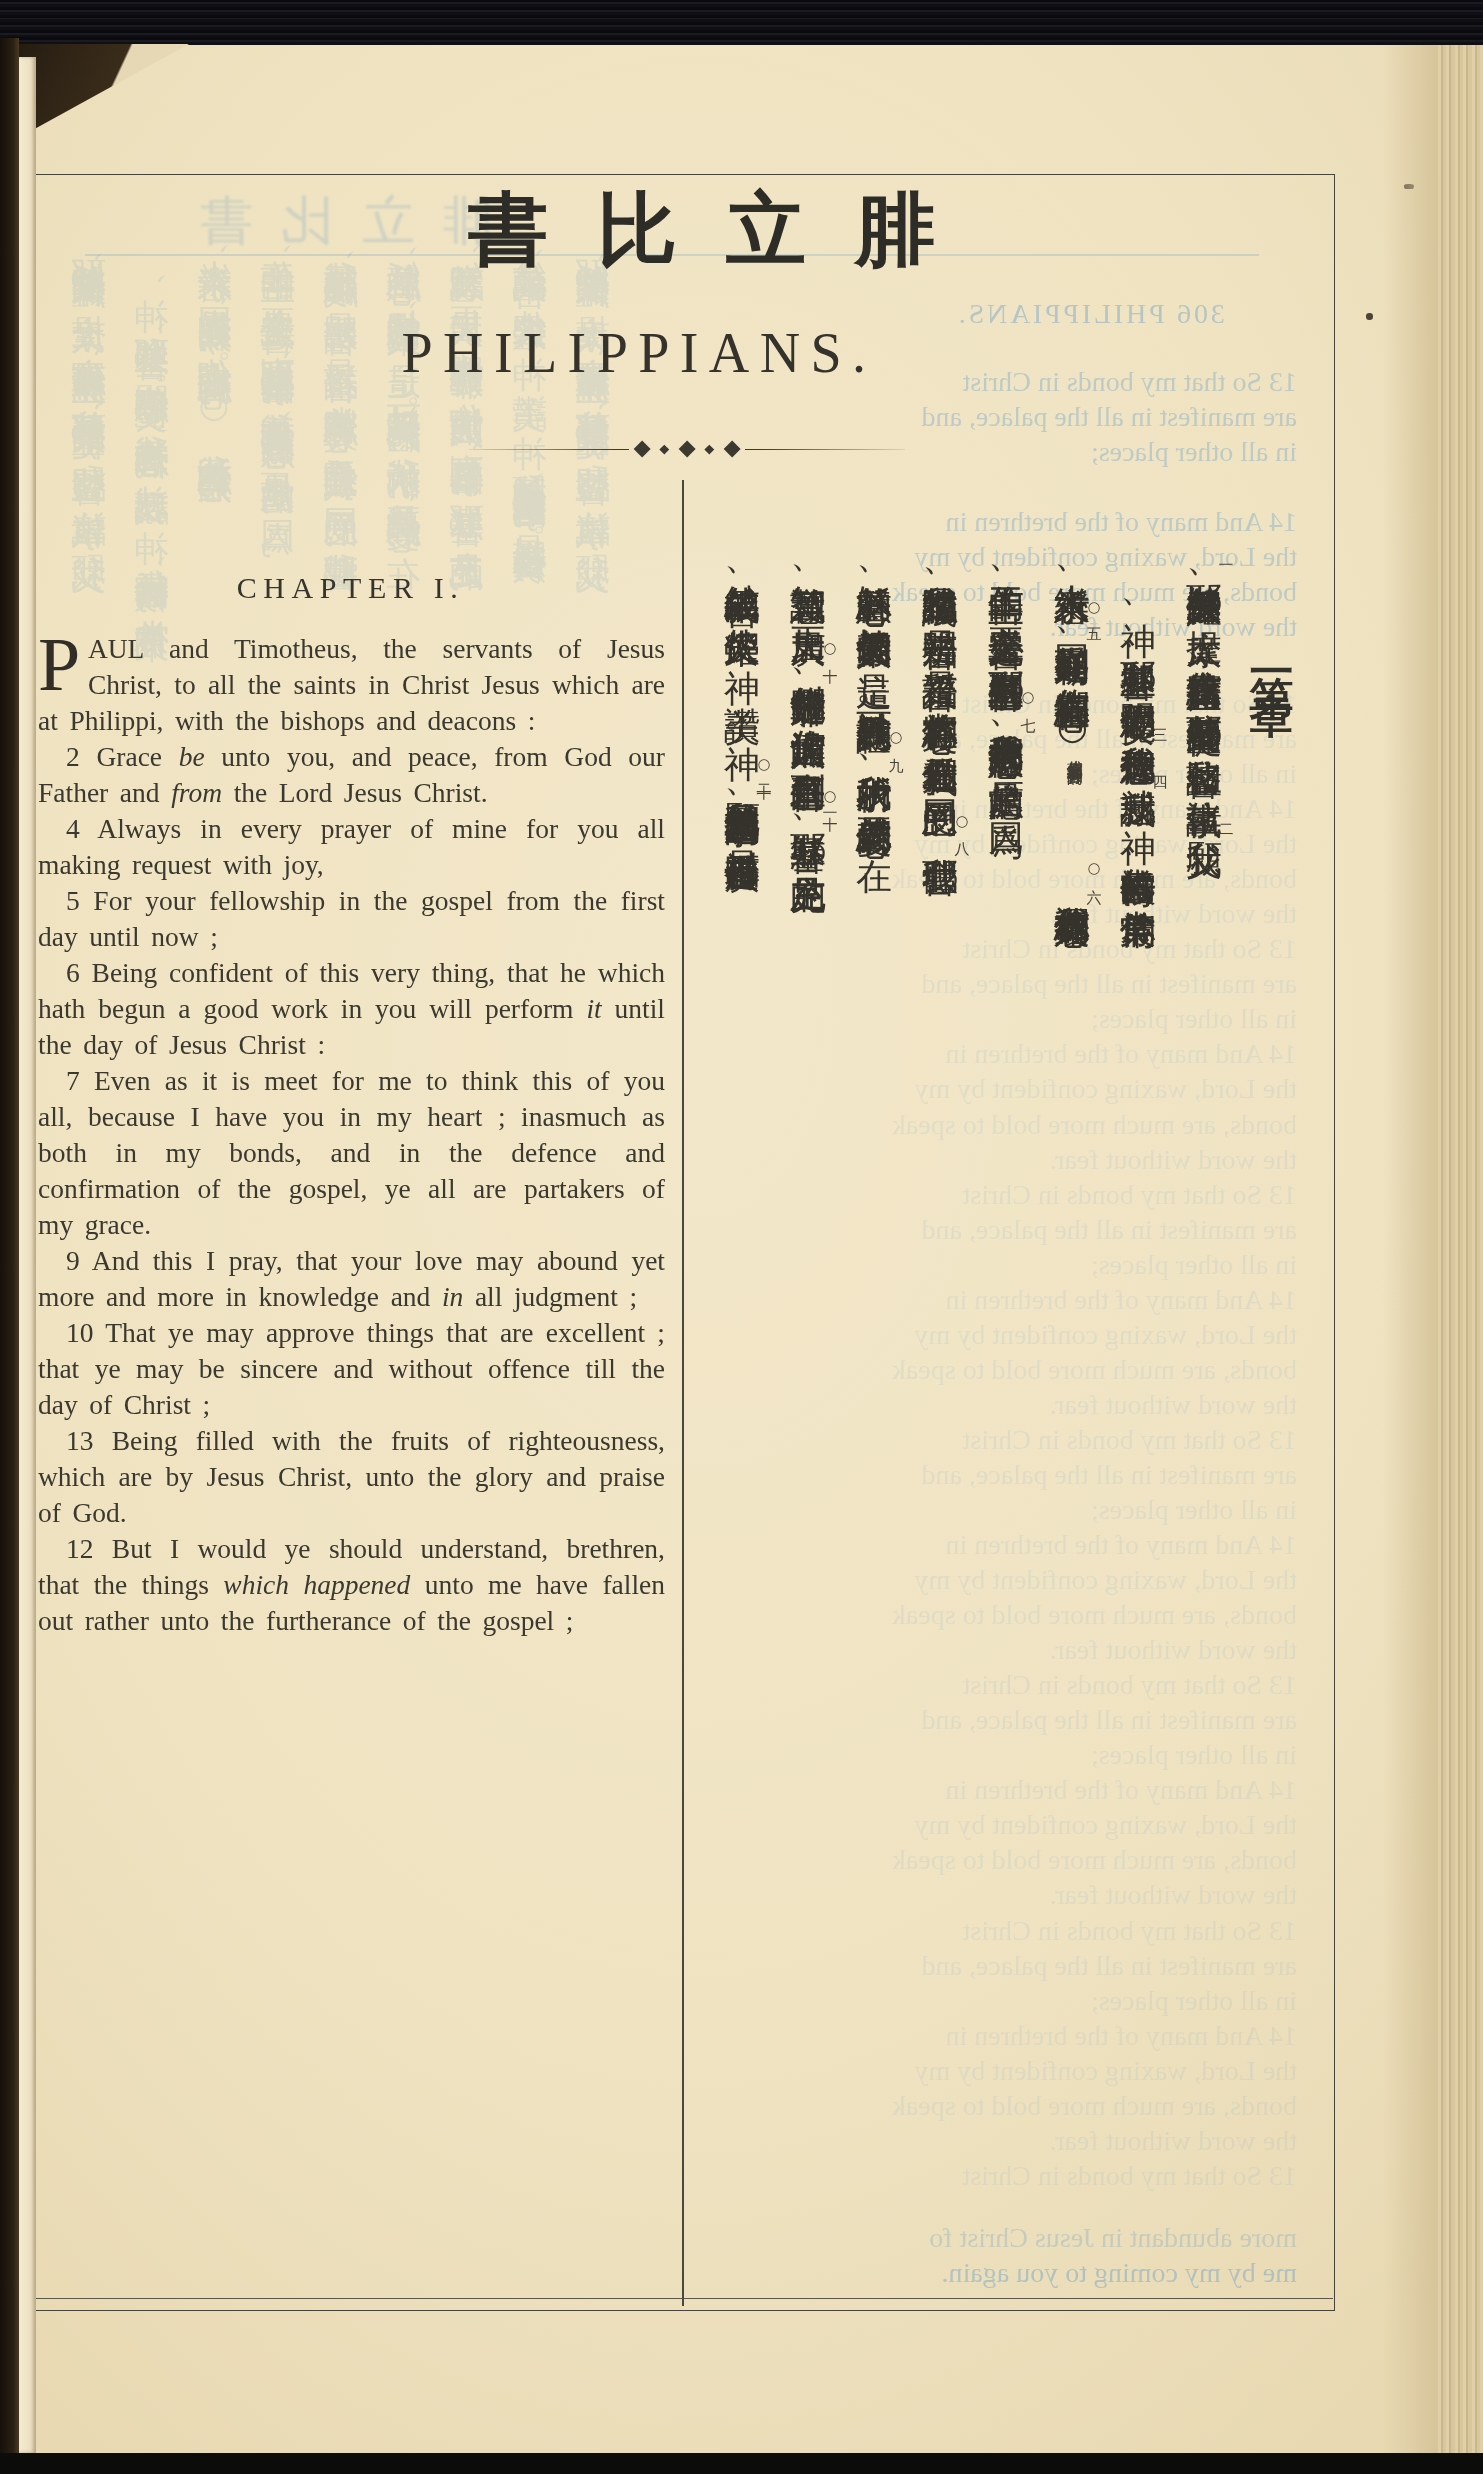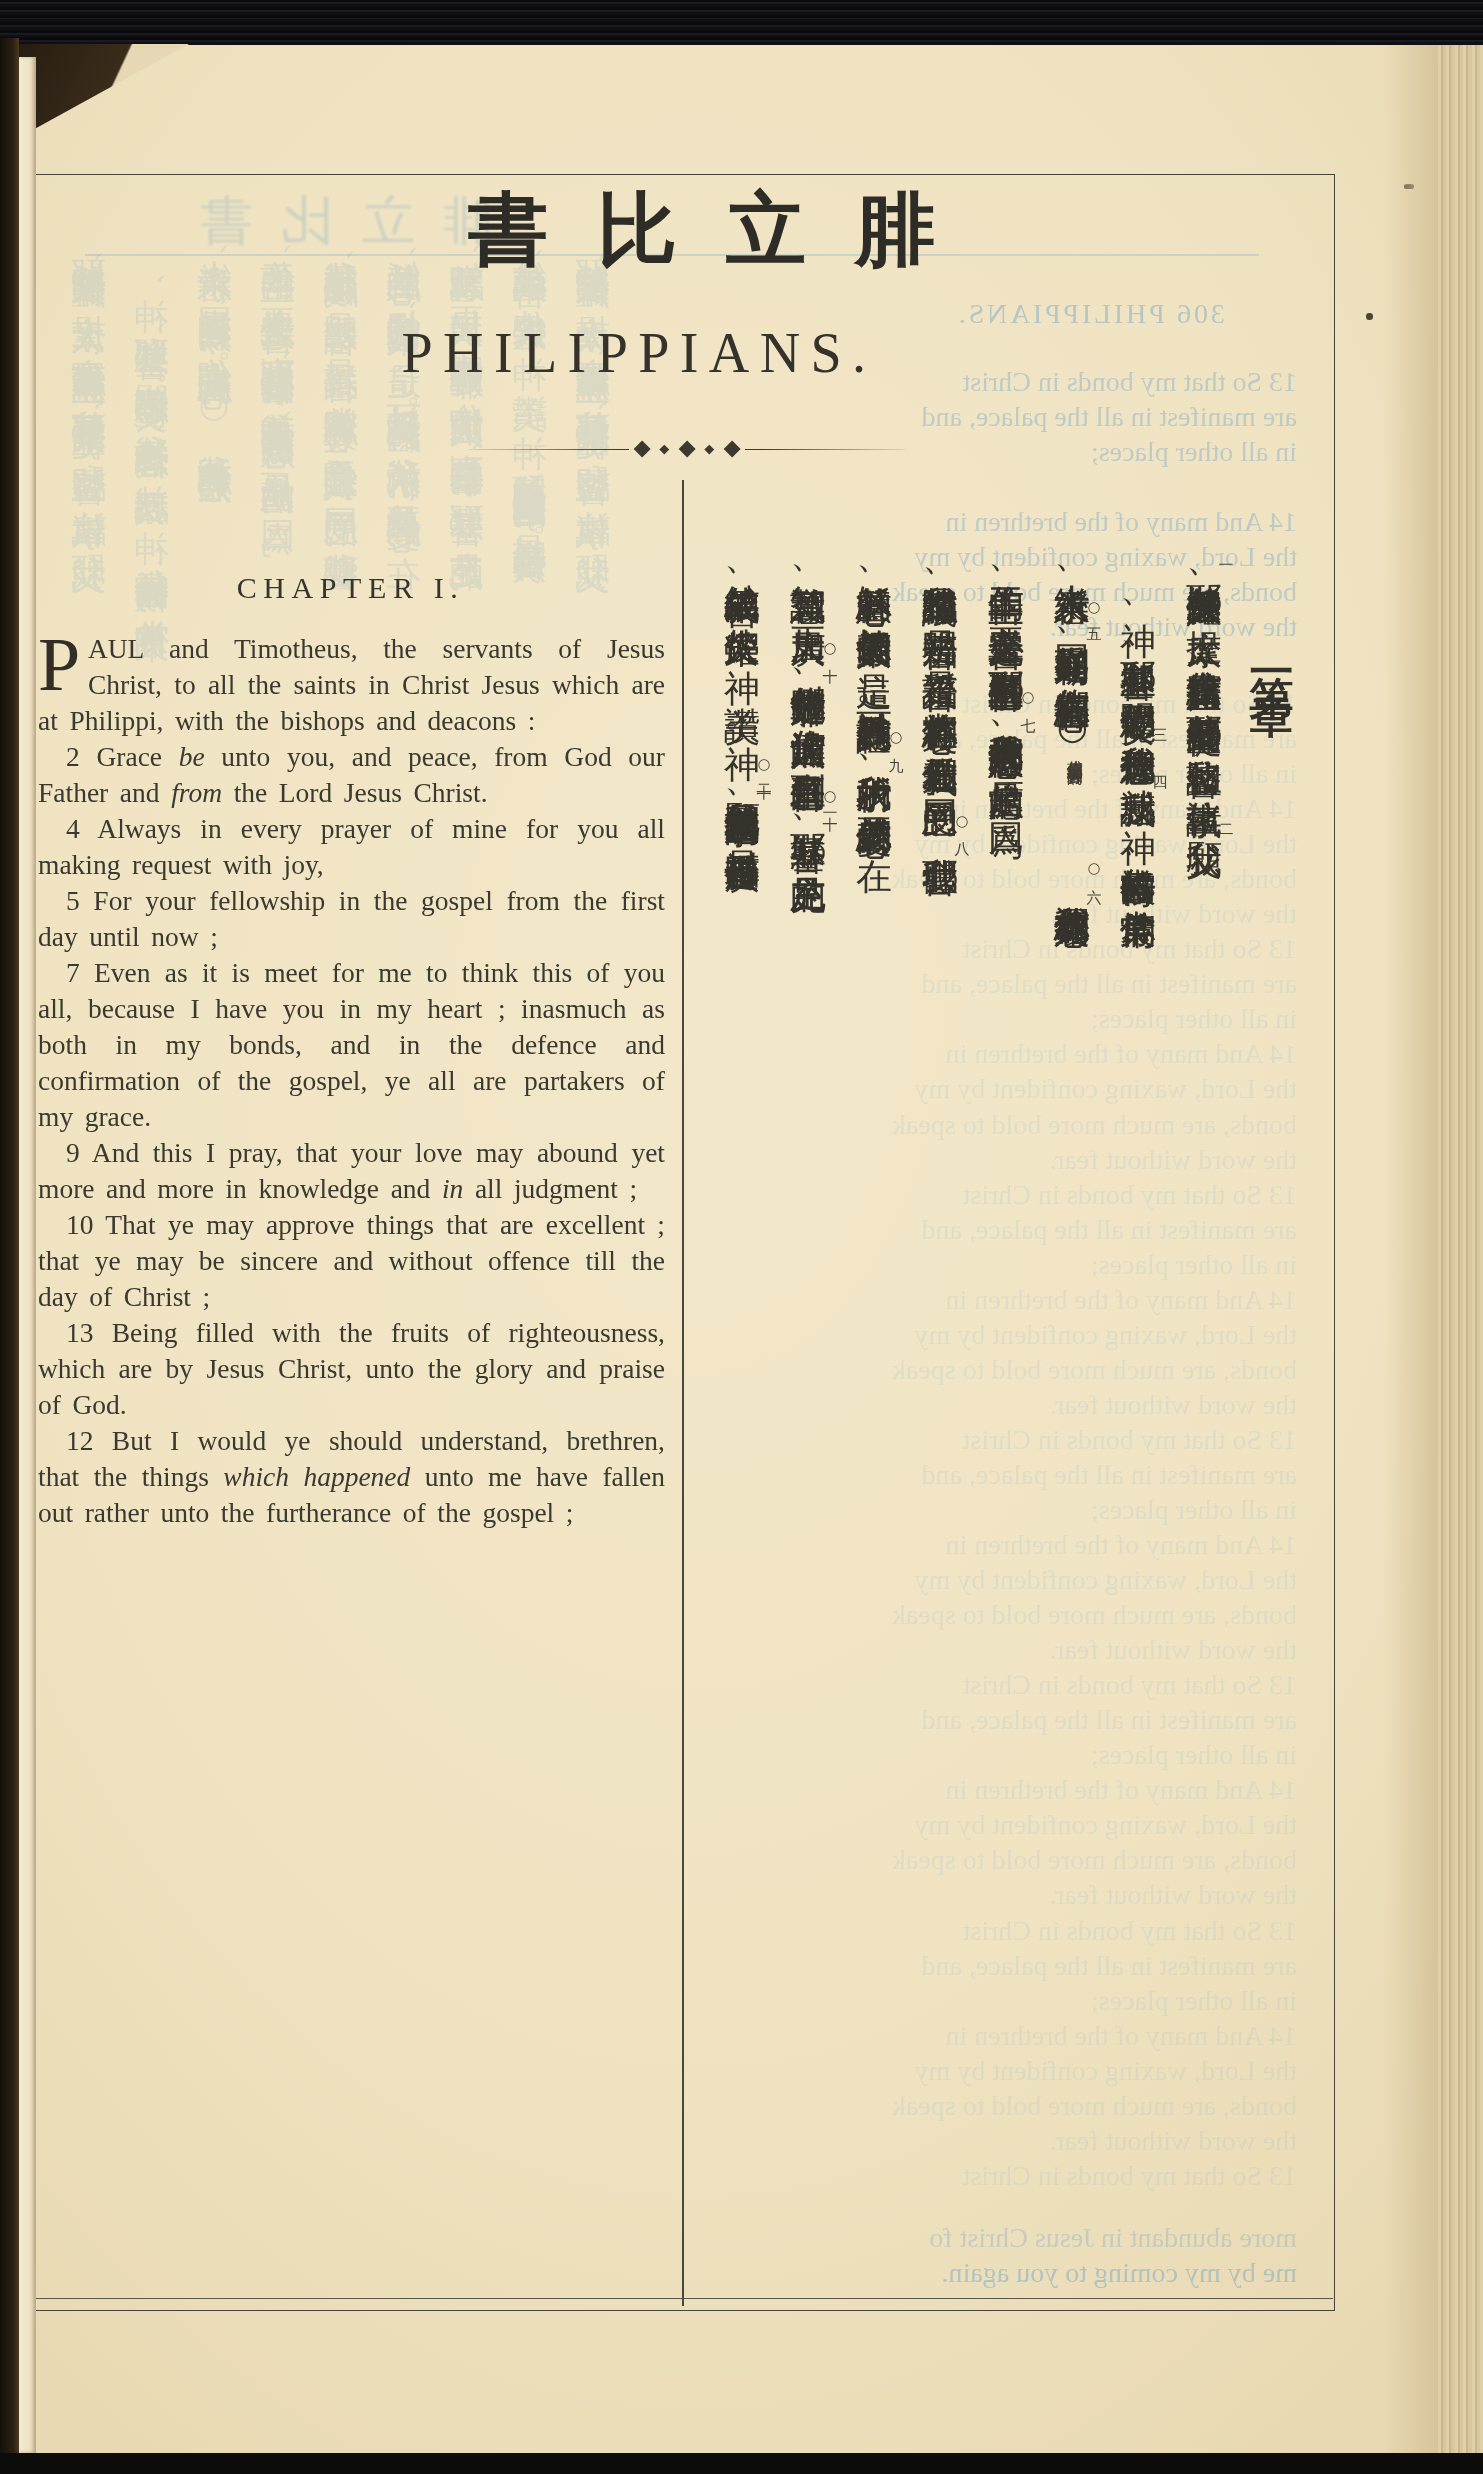--- a/index.html
+++ b/index.html
@@ -187,20 +187,21 @@
       <span class="orn-line r" data-interactable="false"></span>
     </div>
     <div class="chapter-en" data-interactable="false">CHAPTER I.</div>
     <div class="chapter-zh" data-interactable="false">第一章</div>
 
     <div class="english-col" id="english-col" data-interactable="false">
         <p data-interactable="false" class="first"><span class="dropcap" data-interactable="false">P</span>AUL and Timotheus, the servants of Jesus Christ, to all the saints in Christ Jesus which are at Philippi, with the bishops and deacons&nbsp;:</p>
         <p data-interactable="false">2 Grace <i>be</i> unto you, and peace, from God our Father and <i>from</i> the Lord Jesus Christ.</p>
         <p data-interactable="false">4 Always in every prayer of mine for you all making request with joy,</p>
         <p data-interactable="false">5 For your fellowship in the gospel from the first day until now&nbsp;;</p>
+        <p data-interactable="false">6 Being confident of this very thing, that he which hath begun a good work in you will perform <i>it</i> until the day of Jesus Christ&nbsp;:</p>
         <p data-interactable="false">7 Even as it is meet for me to think this of you all, because I have you in my heart&nbsp;; inasmuch as both in my bonds, and in the defence and confirmation of the gospel, ye all are partakers of my grace.</p>
         <p data-interactable="false">9 And this I pray, that your love may abound yet more and more in knowledge and <i>in</i> all judgment&nbsp;;</p>
         <p data-interactable="false">10 That ye may approve things that are excellent&nbsp;; that ye may be sincere and without offence till the day of Christ&nbsp;;</p>
         <p data-interactable="false">13 Being filled with the fruits of righteousness, which are by Jesus Christ, unto the glory and praise of God.</p>
         <p data-interactable="false">12 But I would ye should understand, brethren, that the things <i>which happened</i> unto me have fallen out rather unto the furtherance of the gospel&nbsp;;</p>
       </div>
     <div class="chinese-block" id="chinese-cols" data-interactable="false">
         <div class="ccol" data-interactable="false"><span class="vmark" data-interactable="false">一</span>耶穌基督的僕人<span class="pname" data-interactable="false">保羅</span>、<span class="pname" data-interactable="false">提摩太</span>、寫書信給在<span class="pname" data-interactable="false">腓立比</span>、信基督耶穌的衆聖徒、和諸位監督、諸位執事、<span class="vmark" data-interactable="false">二</span>願我父</div>
         <div class="ccol" data-interactable="false">　神、和主耶穌基督、賜你們恩寵平安。<span class="vmark" data-interactable="false">三</span>我每逢想念你們、就感謝我<span class="vmark" data-interactable="false">四</span>　神、每當禱告的時候、常常爲你們衆</div>
         <div class="ccol" data-interactable="false">人樂意祈求、<span class="vmark" data-interactable="false">○五</span>因爲從起初到如今、你們在福音上有同心。○<span class="cnote" data-interactable="false">或作你們都是與福音有分的</span><span class="vmark" data-interactable="false">○六</span>我深信在你們心裏始</div>

